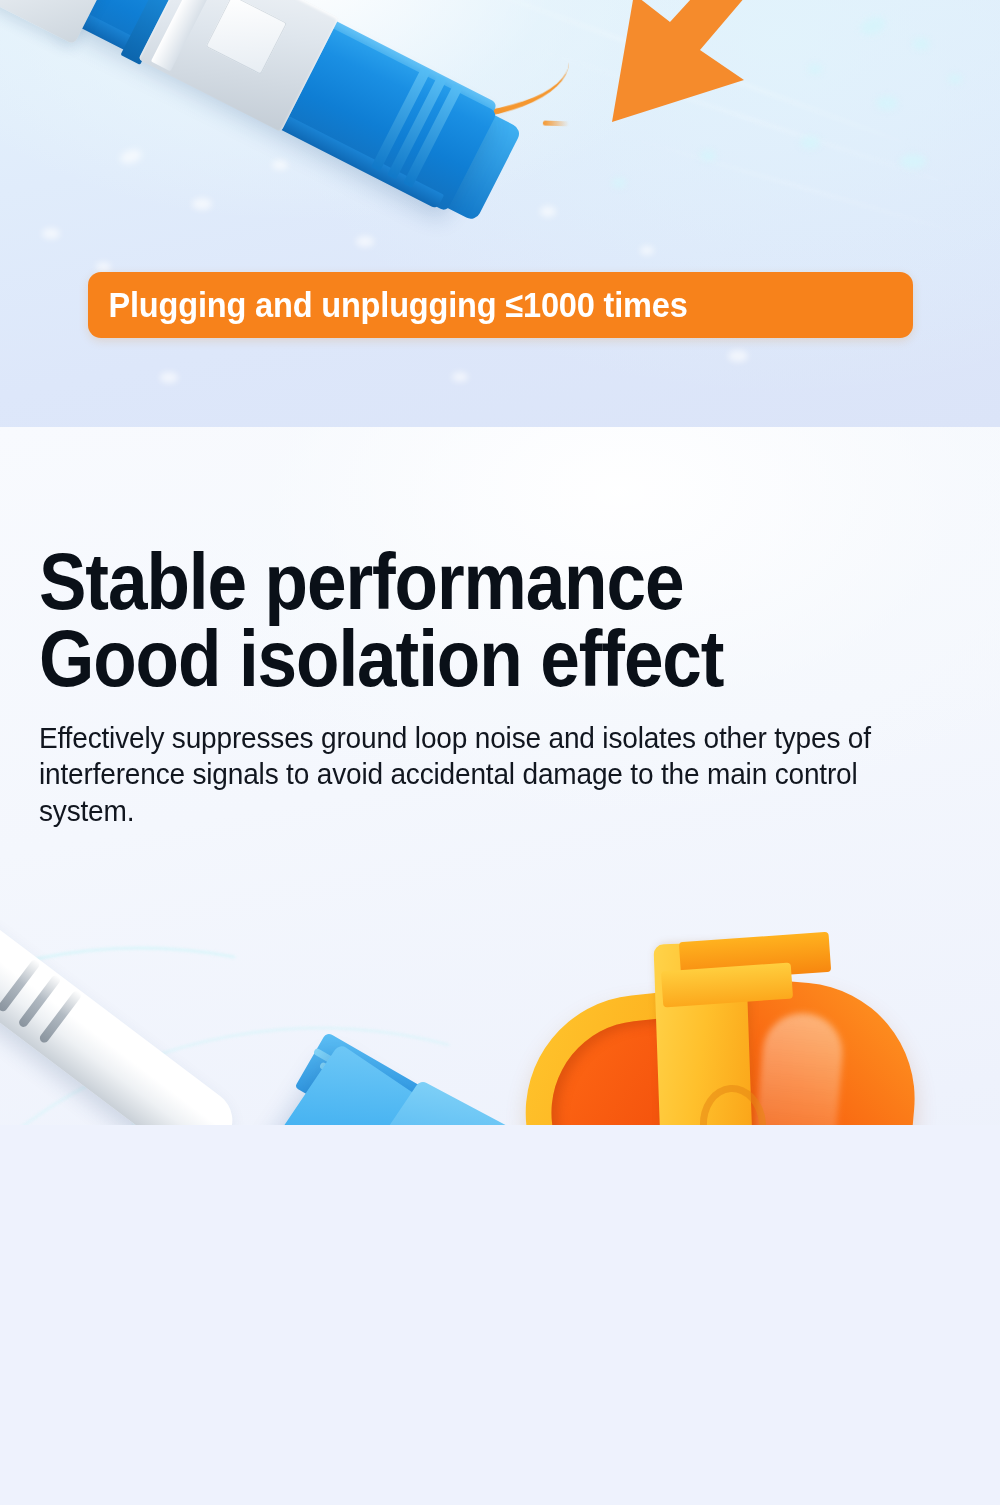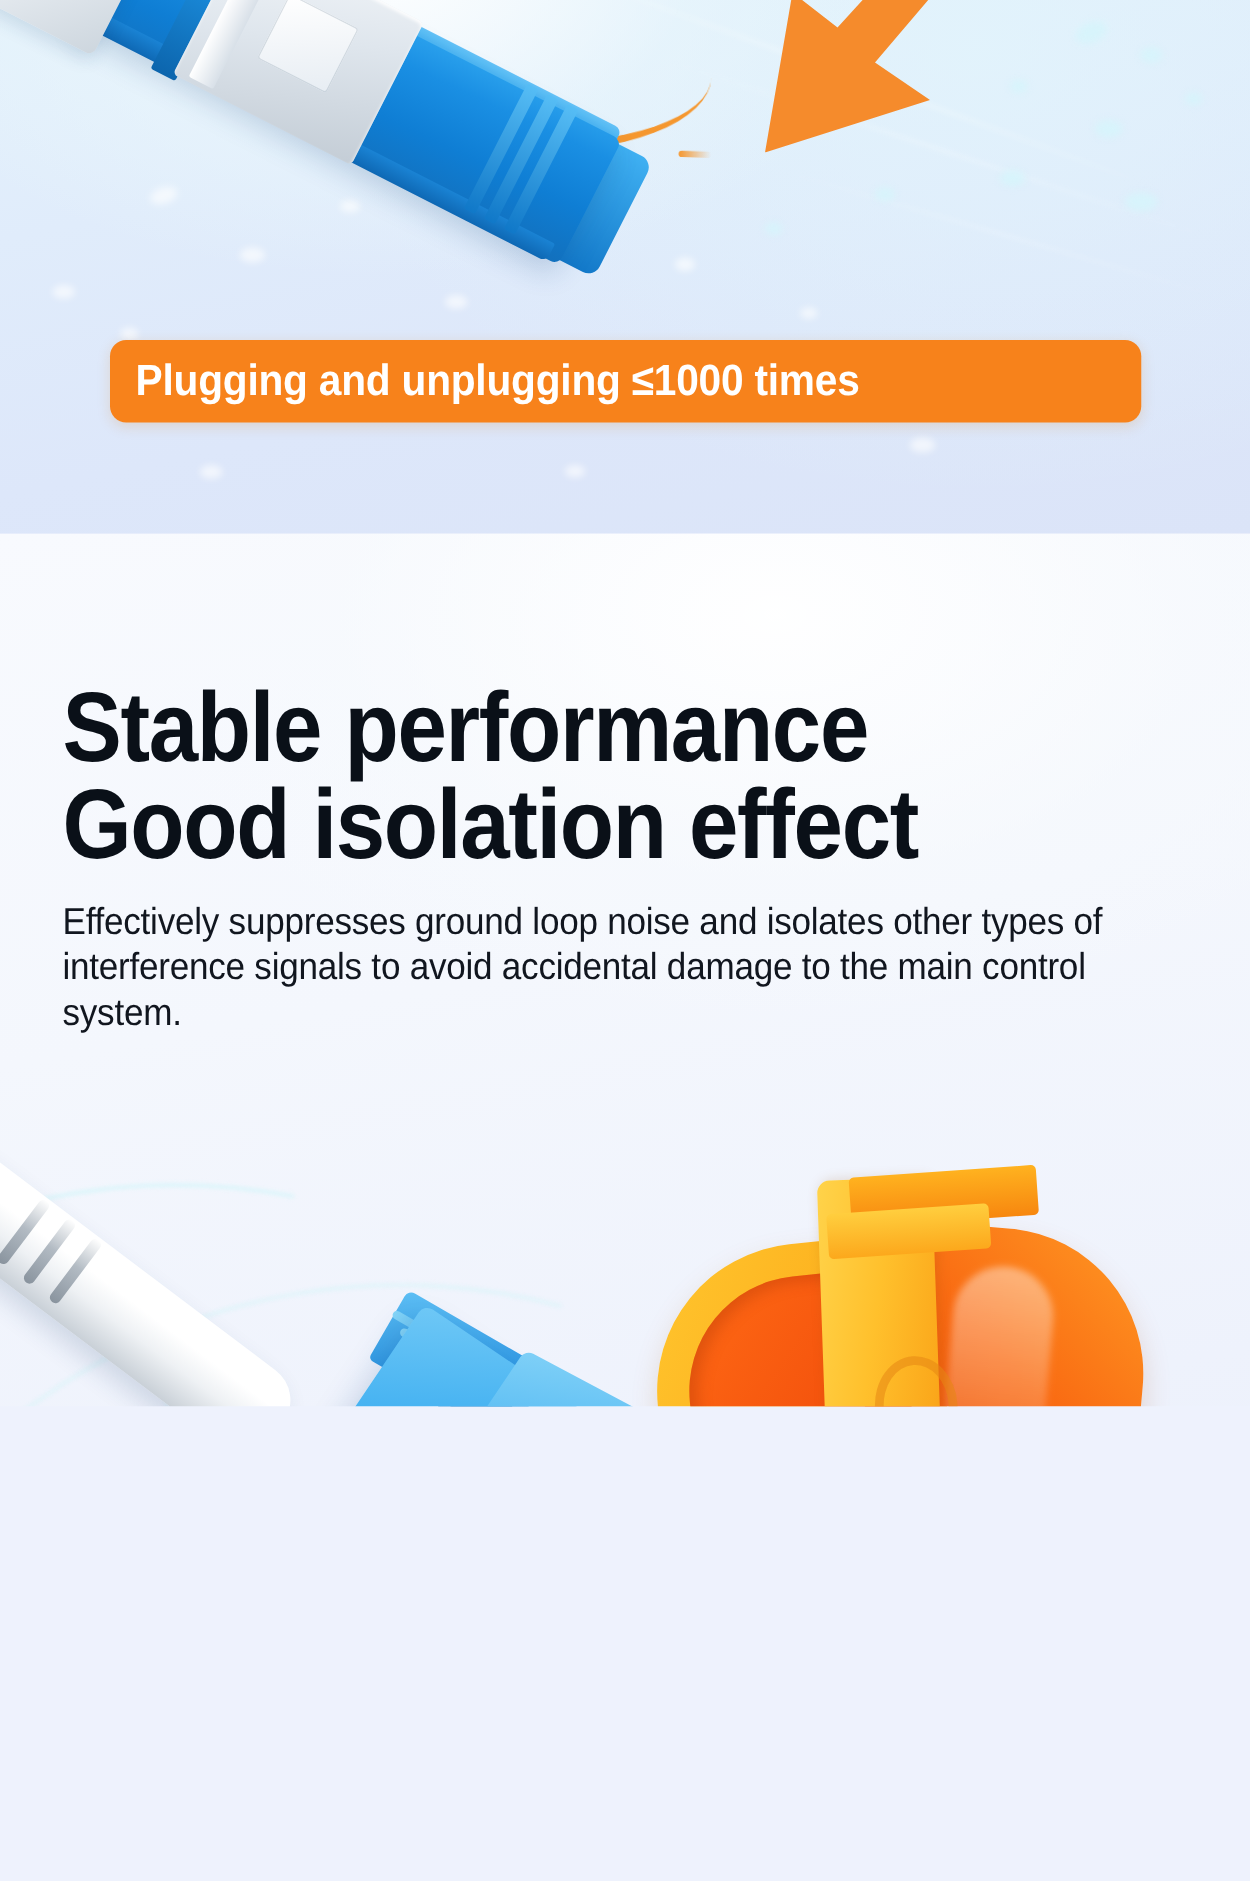--- a/index.html
+++ b/index.html
@@ -132,21 +132,21 @@
       radial-gradient(ellipse 700px 420px at 62% 6%, rgba(255,255,255,0.95) 0%, rgba(247,250,253,0.5) 50%, rgba(240,244,253,0) 78%),
       linear-gradient(170deg, #f8fafe 0%, #f4f7fd 34%, #eef2fc 66%, #e8eefb 100%);
   }
   .arc {
     position:absolute; border:2px solid rgba(205,245,248,0.85);
     border-radius:50%; filter:blur(1.6px);
     border-color:rgba(205,245,248,0.9) transparent transparent transparent;
   }
 
   
-  .copy { position:absolute; left:50px; top:116px; width:930px; }
+  .copy { position:absolute; left:39px; top:116px; width:930px; }
   .headline {
     color:#0a1018;
     font-size:79px;
     font-weight:bold;
     line-height:0.98;
     letter-spacing:-1.2px;
     transform:scaleX(0.9);
     transform-origin:left center;
     white-space:nowrap;
   }

